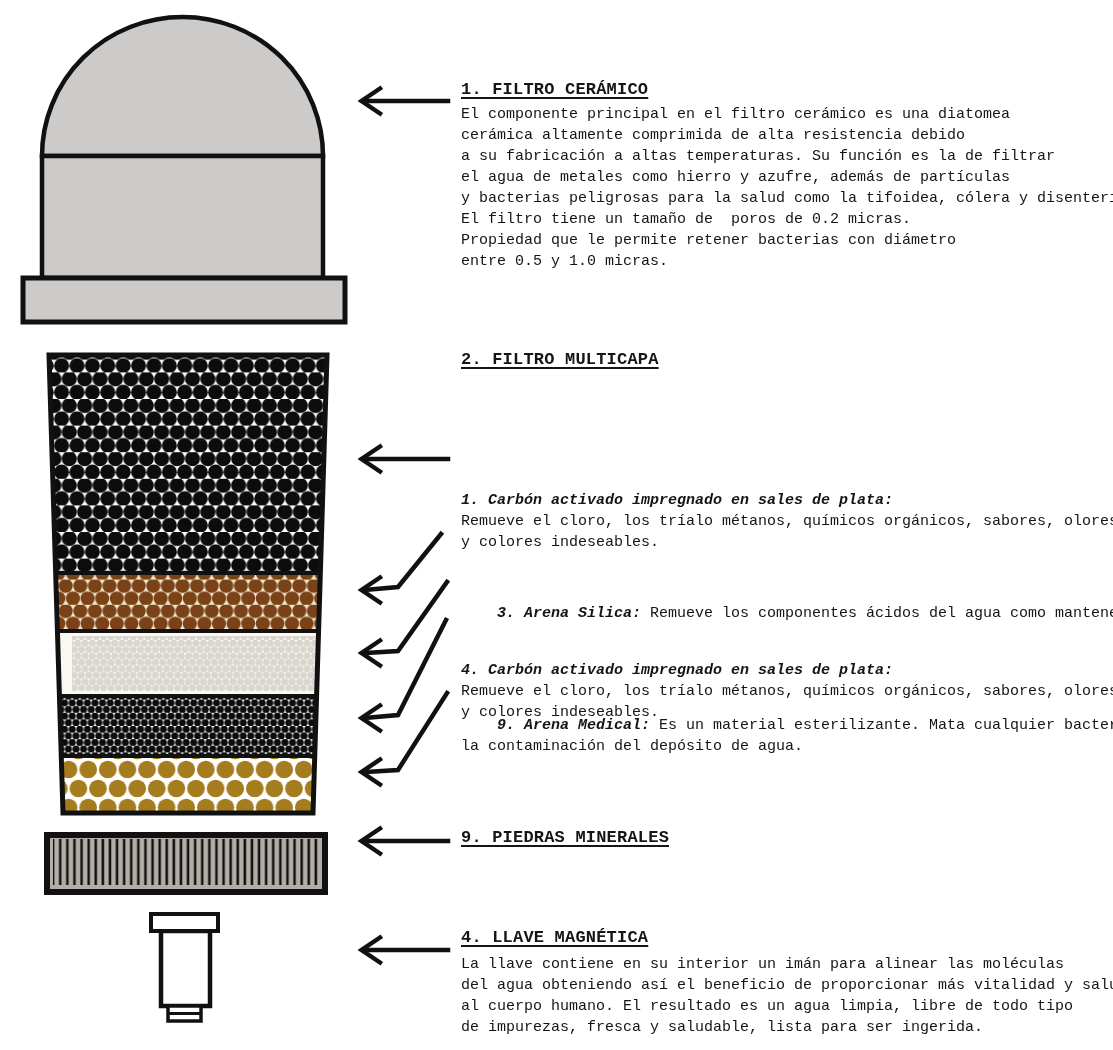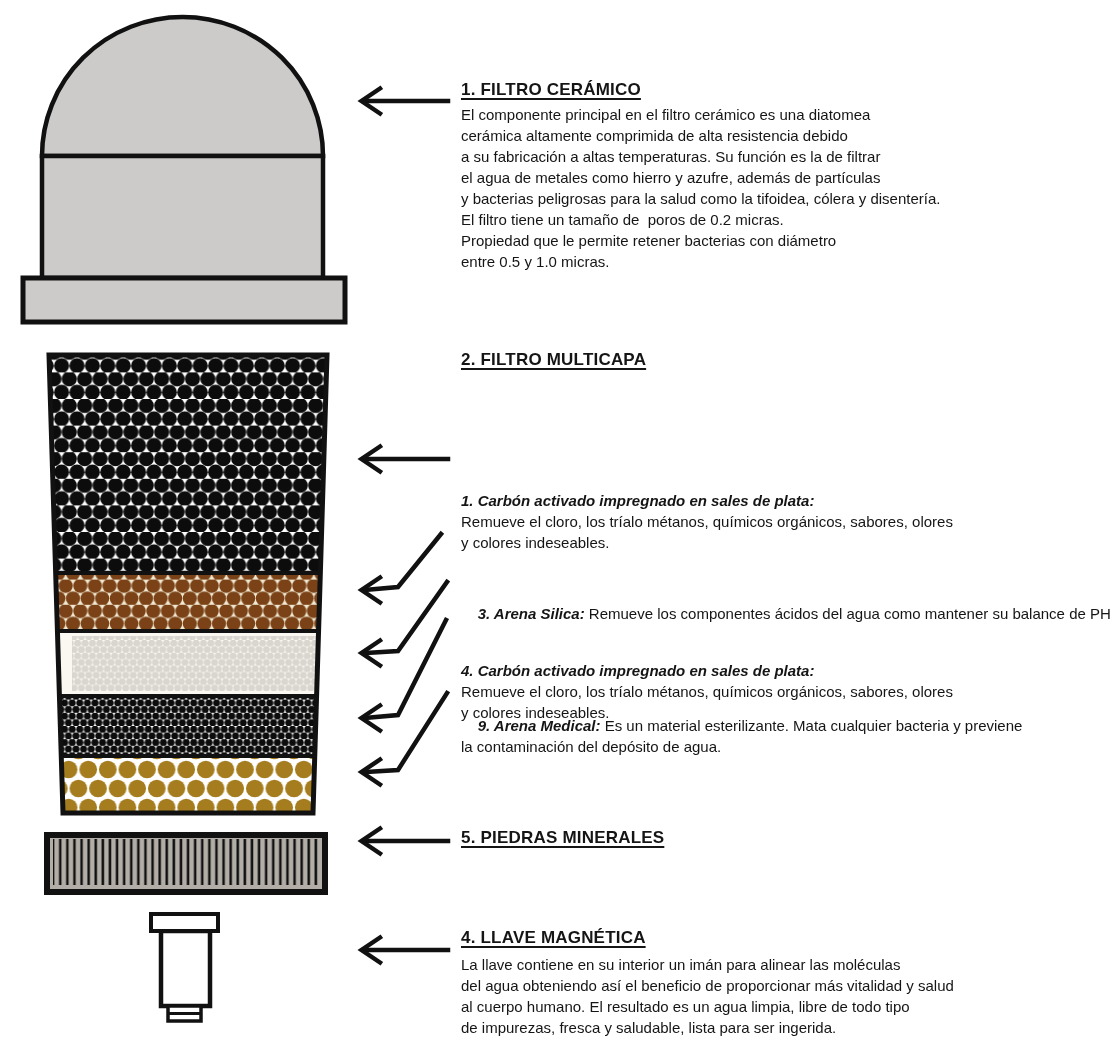--- a/index.html
+++ b/index.html
@@ -1,18 +1,18 @@
 <!DOCTYPE html>
 <html><head>
 <meta charset="utf-8">
 <style>
   html,body { margin:0; padding:0; background:#ffffff; }
   .page {
     position:relative; width:1113px; height:1050px; background:#ffffff;
-    font-family:Liberation Sans, sans-serif; color:#151515;
+    font-family:Liberation Mono, monospace; color:#151515;
     overflow:hidden;
   }
   .diagram-svg { position:absolute; left:0; top:0; }
   .txt {
     position:absolute; left:461px; font-size:15px; line-height:21px;
     white-space:pre; color:#151515;
   }
   .sec-title {
     position:absolute; left:461px; font-size:17px; font-weight:bold;
     text-decoration:underline; text-decoration-thickness:2px;
@@ -160,21 +160,21 @@
   </div>
   <div class="txt" style="top:618px">
     <span class="lbl blk">4. Carbón activado impregnado en sales de plata:</span><span>Remueve el cloro, los tríalo métanos, químicos orgánicos, sabores, olores
 y colores indeseables.</span>
   </div>
   <div class="txt" style="top:694px">
     <span class="lbl">9. Arena Medical:</span><span> Es un material esterilizante. Mata cualquier bacteria y previene
 la contaminación del depósito de agua.</span>
   </div>
 
-  <div class="sec-title" style="top:828px">5. PIEDRAS MINERALES</div>
+  <div class="sec-title" style="top:828px">9. PIEDRAS MINERALES</div>
 
   <div class="sec-title" style="top:928px">4. LLAVE MAGNÉTICA</div>
   <div class="txt" style="top:954px">La llave contiene en su interior un imán para alinear las moléculas
 del agua obteniendo así el beneficio de proporcionar más vitalidad y salud
 al cuerpo humano. El resultado es un agua limpia, libre de todo tipo
 de impurezas, fresca y saludable, lista para ser ingerida.</div>
 
 </div>
 
 </body></html>

